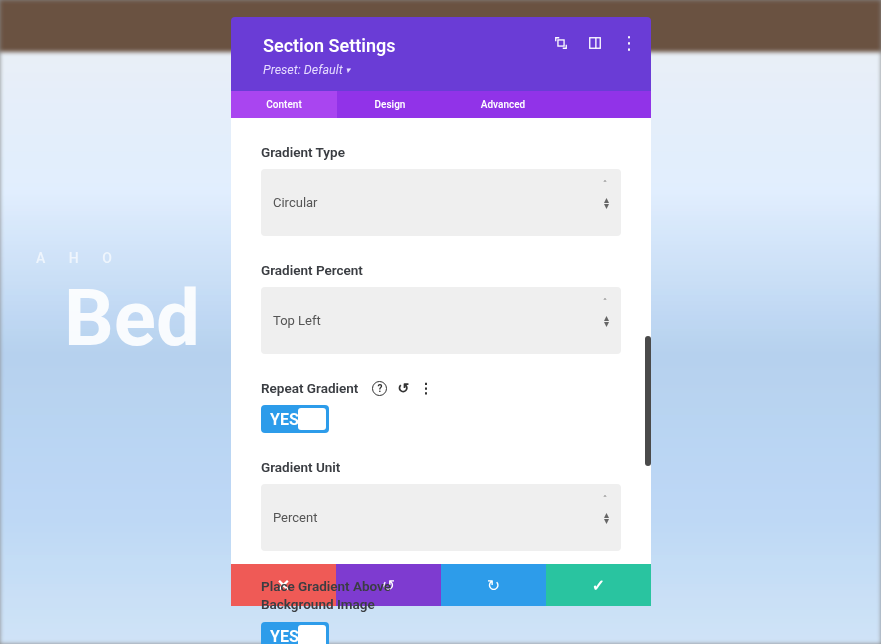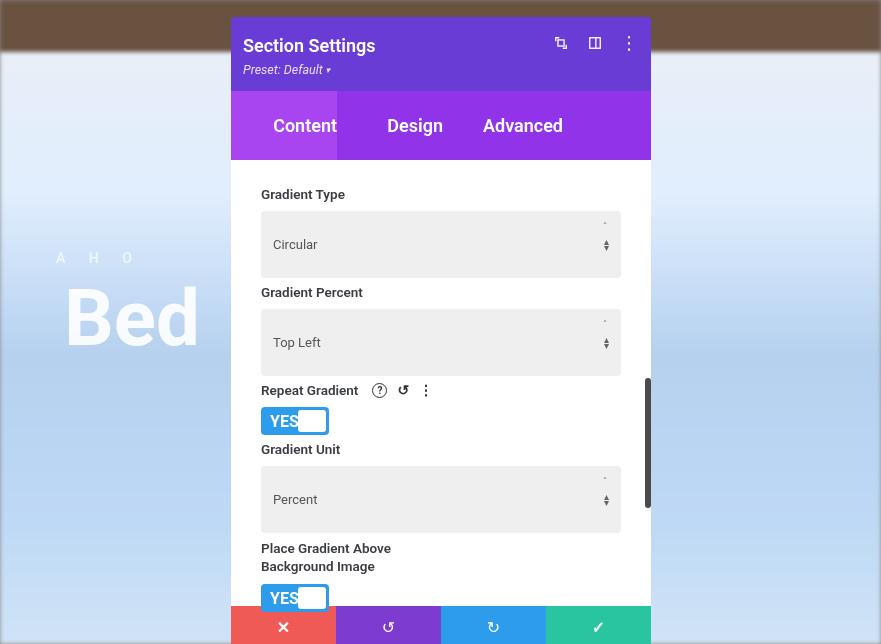--- a/index.html
+++ b/index.html
@@ -1,42 +1,42 @@
 <!DOCTYPE html>
 <html><head>
 <meta charset="utf-8">
 <style>
   * { box-sizing: border-box; margin: 0; padding: 0; font-family: -apple-system, BlinkMacSystemFont, "Segoe UI", Roboto, Helvetica, Arial, sans-serif; }
   body { width: 881px; height: 644px; overflow: hidden; position: relative; background: #888; }
   .bg { position: absolute; inset: 0; background: linear-gradient(180deg, #4b2f1d 0%, #4b2f1d 8%, #d8e0e8 8%, #cfdef0 30%, #9fbedf 55%, #a8c6e6 80%, #bcd2e8 100%); filter: blur(2px) brightness(1.05); }
   .bg::after { content:""; position:absolute; inset:0; background: rgba(255,255,255,0.15); }
   .hero-text { position: absolute; left: 36px; top: 250px; color: rgba(255,255,255,0.7); }
-  .hero-text .tag { letter-spacing: 10px; font-size: 14px; font-weight: 600; color: rgba(255,255,255,0.65); margin-left:20px; }
+  .hero-text .tag { letter-spacing: 10px; font-size: 14px; font-weight: 600; color: rgba(255,255,255,0.65); margin-left:0; }
   .hero-text .big { font-size: 78px; font-weight: 700; color: rgba(255,255,255,0.9); line-height:1; margin-top: 14px; margin-left: 28px; }
 
   .modal { position: absolute; left: 231px; top: 17px; width: 420px; height: 0; }
-  .header { background: #6a3cd6; color: #fff; padding: 18px 24px 14px 12px; border-radius: 4px 4px 0 0; position: relative; }
+  .header { background: #6a3cd6; color: #fff; padding: 18px 24px 14px 32px; border-radius: 4px 4px 0 0; position: relative; }
   .header h2 { font-size: 18px; font-weight: 600; }
   .preset { font-size: 12.5px; margin-top: 6px; color: #e6dcff; cursor: pointer; font-style: italic; }
   .preset-caret { font-size: 9px; margin-left:3px; display:inline-block; transform: translateY(-1px); }
   .hd-icons { position: absolute; right: 14px; top: 18px; display: flex; gap: 18px; align-items:center; }
   .hd-icons span { color: #fff; cursor: pointer; display:flex; align-items:center; justify-content:center; width:16px; height:16px; }
   .hd-icons svg { width:14px; height:14px; stroke:#fff; fill:none; stroke-width:1.5; }
   .hd-icons .dots { font-size:18px; line-height:1; }
 
   .tabs { background: #9133e8; display: flex; }
-  .tab { padding: 24px 0; flex: 0 0 auto; text-align: right; color: #fff; font-size: 18px; font-weight: 600; cursor: pointer; }
+  .tab { padding: 8px 0; flex: 0 0 auto; text-align: center; color: #fff; font-size: 10px; font-weight: 600; cursor: pointer; }
   .tab.content { background: #a945f0; width: 106px; }
   .tab.design { width: 106px; }
   .tab.advanced { width: 120px; }
 
   .panel { background: #fff; padding: 26px 30px 32px 30px; height: 446px; position: relative; }
   .scrollbar { position:absolute; right:0; top:218px; width:6px; height:130px; background:#4a4a4a; border-radius:3px; }
 
-  .field { margin-bottom: 6px; }
+  .field { margin-bottom: 26px; }
   .label { font-size: 13.5px; font-weight: 600; color: #3a3d42; margin-bottom: 9px; display:flex; align-items:center; gap:10px; }
   .label .inline-icons { display:flex; gap:10px; align-items:center; margin-left:4px; }
   .label .inline-icons span { font-size:14px; color:#333; cursor:pointer; font-weight:700; }
   .label .inline-icons .q { border:1.5px solid #333; border-radius:50%; width:15px; height:15px; display:flex; align-items:center; justify-content:center; font-size:10px; }
   .select { background:#efefef; border-radius:4px; padding:26px 12px; font-size:13px; color:#555; position:relative; cursor:pointer; }
   .select::after { content:""; position:absolute; right:12px; top:11px; width:8px; height:12px; background:
      linear-gradient(#777,#777) 0 0/8px 1.5px no-repeat,
      linear-gradient(#777,#777) 0 5px/8px 1.5px no-repeat; 
      clip-path: polygon(50% 0,100% 35%,0 35%,50% 0,50% 100%,0 65%,100% 65%,50% 100%);
   }

